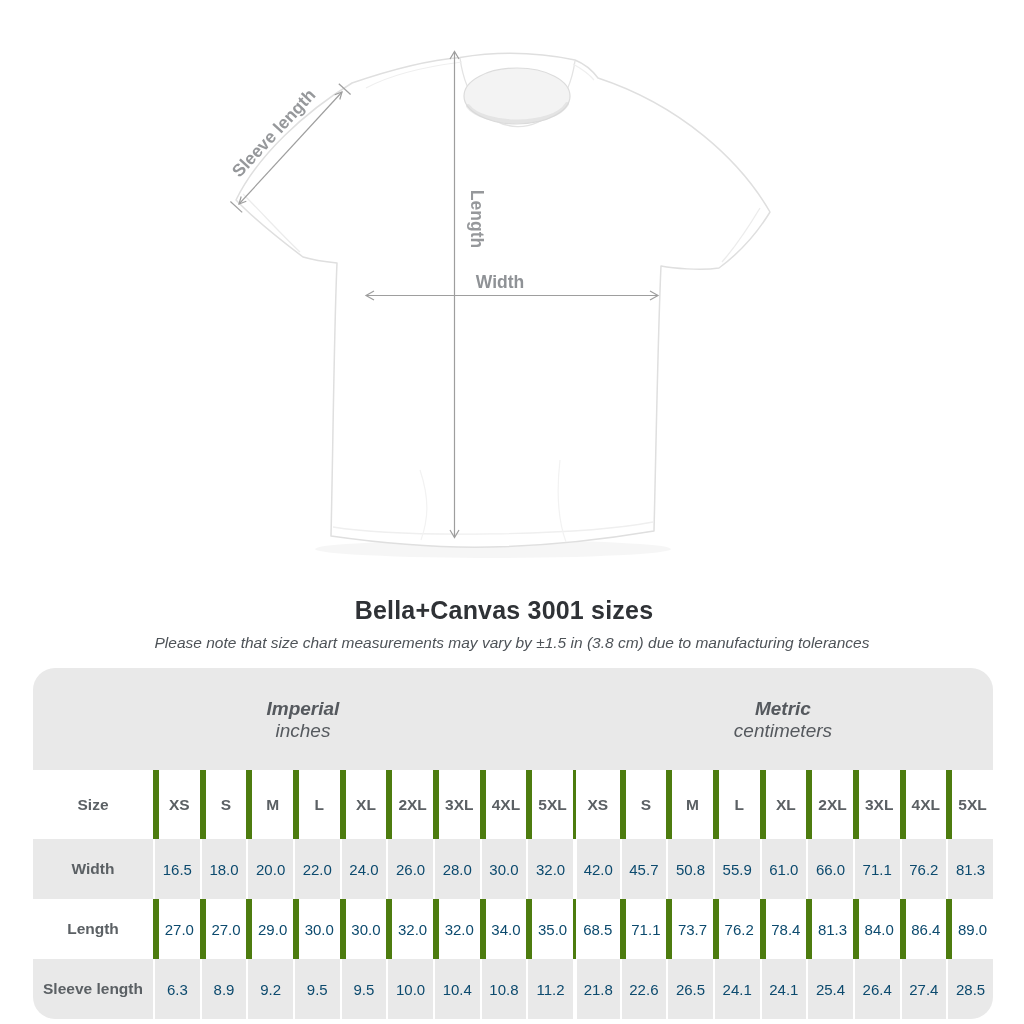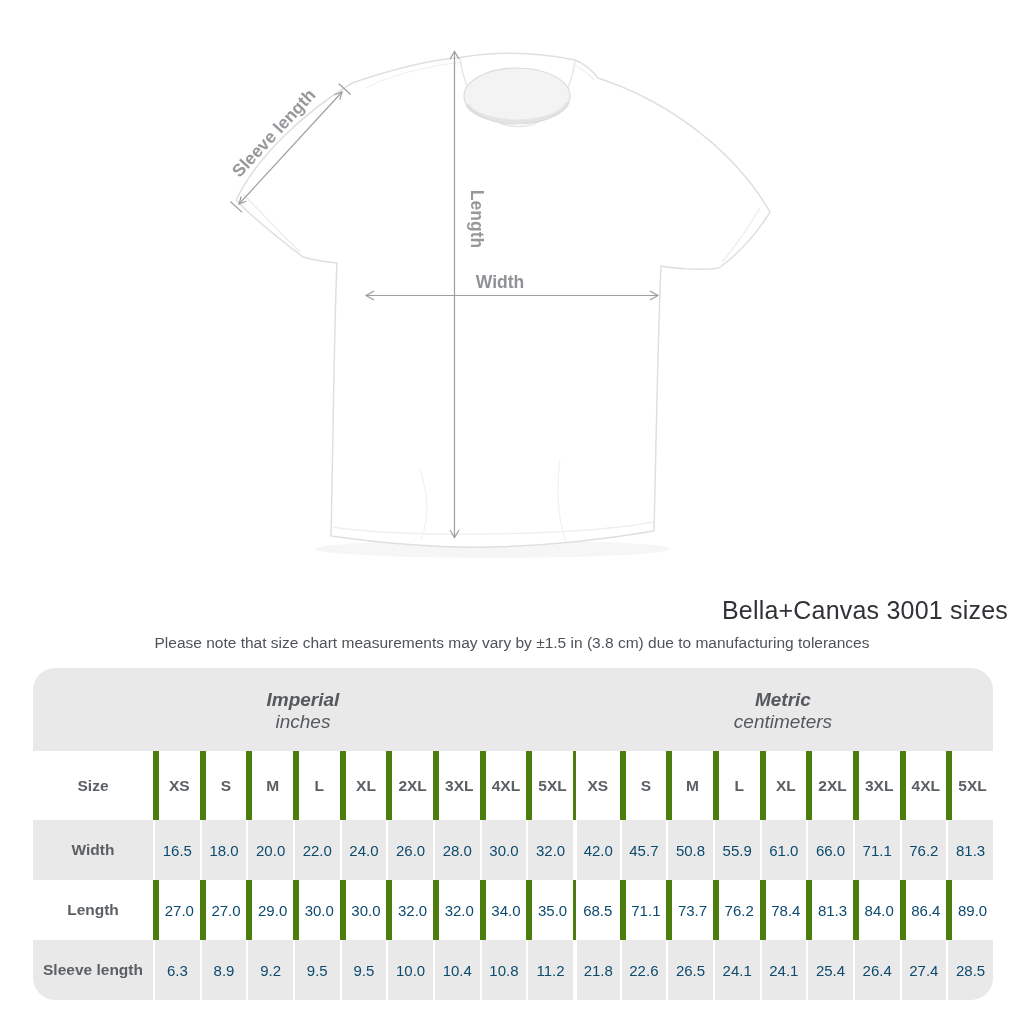--- a/index.html
+++ b/index.html
@@ -3,41 +3,41 @@
 <meta charset="utf-8">
 <style>
   html,body { margin:0; padding:0; background:#fff; }
   .page {
     position:relative; width:1024px; height:1024px; background:#ffffff;
     font-family:"Liberation Sans", sans-serif; overflow:hidden;
   }
   .shirt-svg { position:absolute; left:0; top:0; }
 
   .title {
-    position:absolute; top:596px; left:0; right:16px; text-align:right;
-    font-size:25px; font-weight:normal; color:#2f3236; letter-spacing:.2px;
+    position:absolute; top:596px; left:0; right:16px; text-align:center;
+    font-size:25px; font-weight:bold; color:#2f3236; letter-spacing:.2px;
   }
   .subtitle {
     position:absolute; top:634px; left:0; right:0; text-align:center;
-    font-size:15.5px; color:#4e5358;
+    font-size:15.5px; font-style:italic; color:#4e5358;
   }
 
   .table-wrap {
     position:absolute; left:33px; top:668px; width:960px;
     border-radius:22px; overflow:hidden;
   }
   table.sizes {
     table-layout:fixed; width:960px; border-collapse:separate; border-spacing:0;
   }
   col.c-label { width:120px; }
   col.c-data  { width:calc((100% - 120px)/18); }
 
   td { text-align:center; vertical-align:middle; padding:0; }
 
-  .band-row td { background:#e9e9e9; height:83px; }
+  .band-row td { background:#e9e9e9; height:102px; }
   .band-name { font-size:19px; font-weight:bold; font-style:italic; color:#55595e; line-height:24px; }
   .band-unit { font-size:19px; font-style:italic; color:#55595e; line-height:20px; }
 
   .r-head td { background:#ffffff; height:69px; }
   .r-white td { background:#ffffff; height:60px; }
   .r-gray td { background:#e9e9e9; height:60px; }
 
   .r-head td + td, .r-white td + td { border-left:6px solid #4d7c0f; }
   .r-head td.grp, .r-white td.grp { border-left-width:3px; }
   .r-gray td + td { border-left:2px solid #ffffff; }

